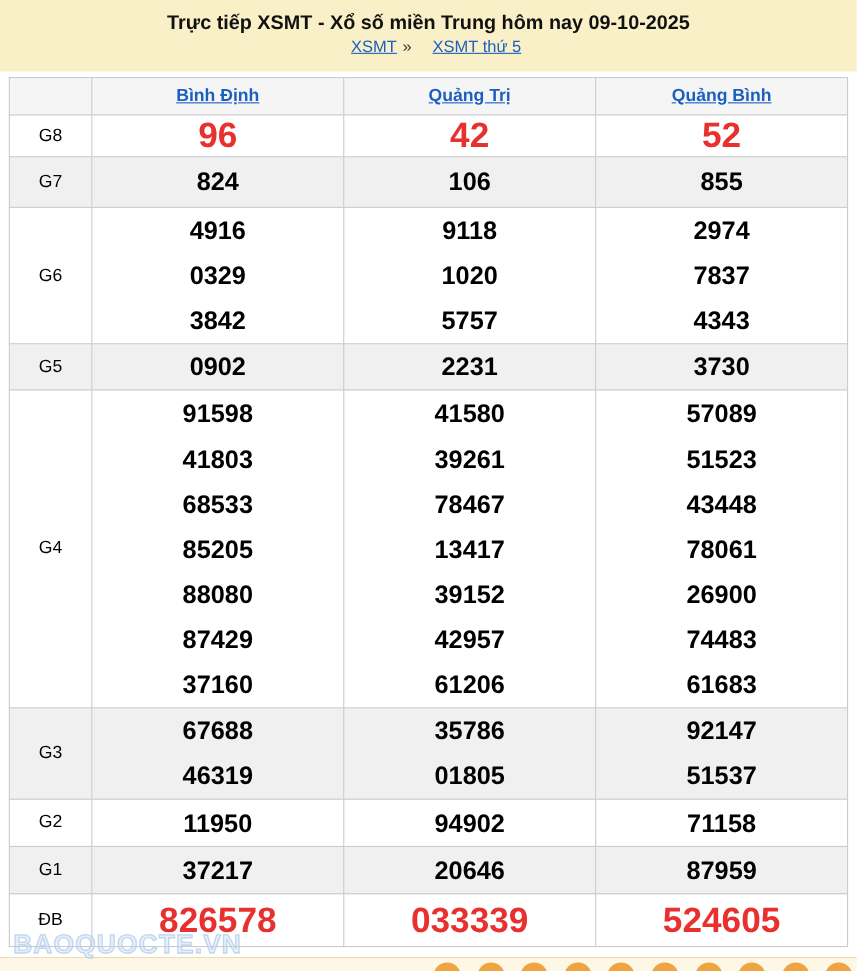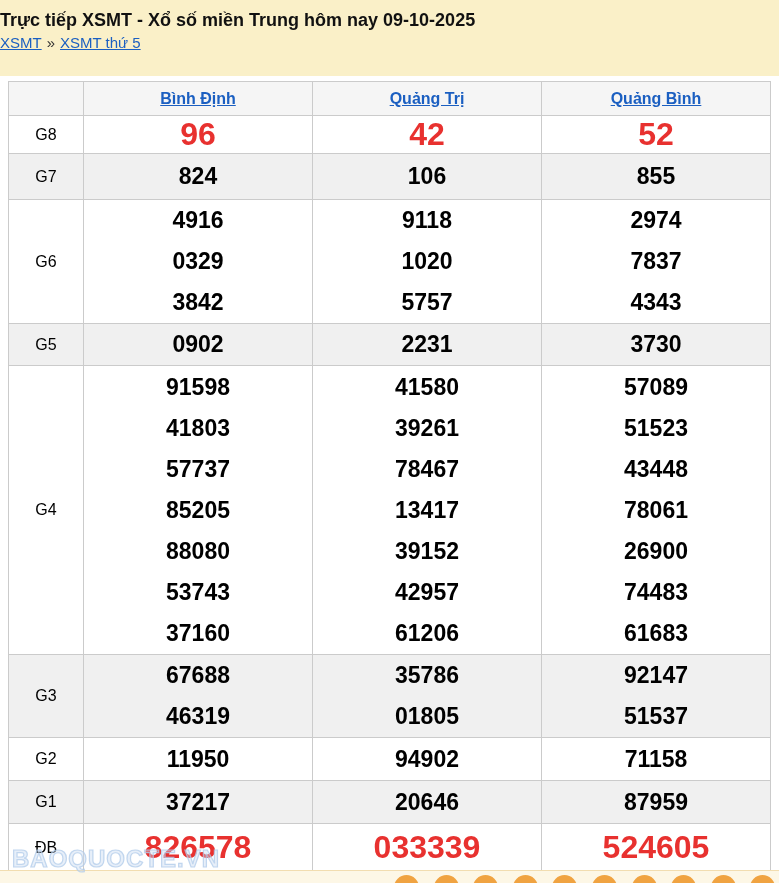--- a/index.html
+++ b/index.html
@@ -18,35 +18,36 @@
   body{
     font-family:"Liberation Sans","DejaVu Sans",sans-serif;
     color:#000;
     width:779px;
   }
   .page{position:relative;width:779px;height:883px;overflow:hidden;background:#fff;}
 
   
   .topbar{
     background:var(--topbar-bg);
-    height:76px;
-    text-align:left;
+    height:65px;
+    text-align:center;
     padding-top:9px;
   }
   .topbar h1{
     font-size:18px;
     font-weight:bold;
     line-height:22px;
     color:#111;
   }
   .crumbs{font-size:15px;line-height:24px;}
   .crumbs a{
     color:var(--link-blue);
     text-decoration:underline;
     cursor:pointer;
+    margin-left:14px;
   }
   .crumbs .sep{color:#333;margin:0 5px;}
 
   
   table.results{
     border-collapse:collapse;
     width:763px;
     margin:5px 8px 0 8px;
     table-layout:fixed;
   }
@@ -187,24 +188,24 @@
           </td>
           <td class="vals">
             <div class="num">3730</div>
           </td>
         </tr>
         <tr style="height: 289px;">
           <td class="row-label">G4</td>
           <td class="vals">
             <div class="num">91598</div>
             <div class="num">41803</div>
-            <div class="num">57737</div>
+            <div class="num">68533</div>
             <div class="num">85205</div>
             <div class="num">88080</div>
-            <div class="num">53743</div>
+            <div class="num">87429</div>
             <div class="num">37160</div>
           </td>
           <td class="vals">
             <div class="num">41580</div>
             <div class="num">39261</div>
             <div class="num">78467</div>
             <div class="num">13417</div>
             <div class="num">39152</div>
             <div class="num">42957</div>
             <div class="num">61206</div>

